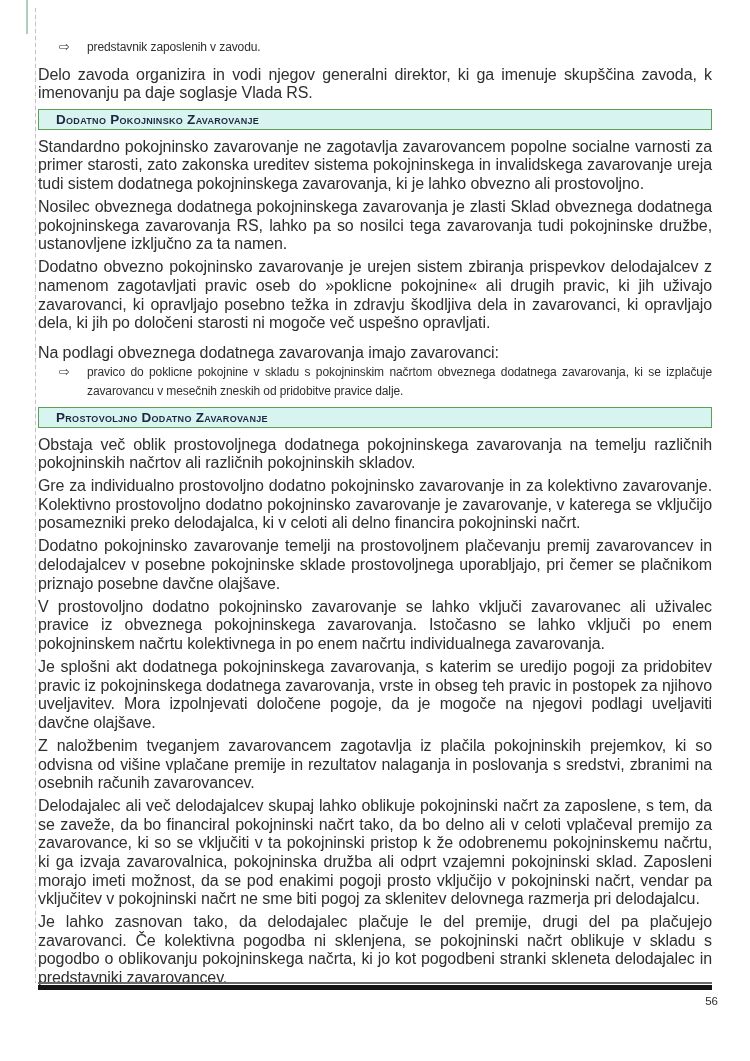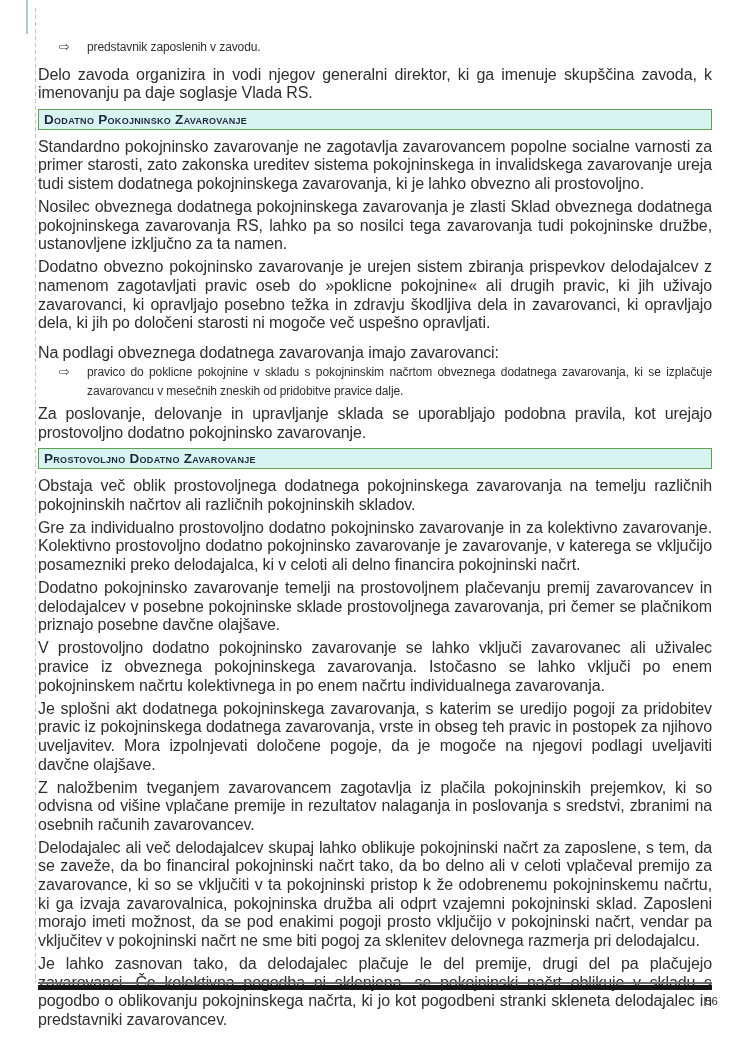--- a/index.html
+++ b/index.html
@@ -41,21 +41,21 @@
     letter-spacing:-0.1px;
     text-align:justify;
   }
   .intro-gap{margin-bottom:9px;}
   .sec-header{
     margin:6px 0 8px 0;
     height:19px;
     line-height:19px;
     background:var(--heading-bg,#d7f4f0);
     border:1px solid var(--heading-border,#5fa052);
-    padding-left:5px;
+    padding-left:17px;
     font-weight:bold;
     font-variant:small-caps;
     font-size:13.5px;
     letter-spacing:0.3px;
     color:var(--heading-text,#1e2740);
   }
   
   .artifact-line{
     position:absolute;left:35px;top:8px;width:1px;height:975px;
     background:repeating-linear-gradient(to bottom,
@@ -93,26 +93,25 @@
 
   <div class="sec-header">Dodatno Pokojninsko Zavarovanje</div>
   <p class="body-par">Standardno pokojninsko zavarovanje ne zagotavlja zavarovancem popolne socialne varnosti za primer starosti, zato zakonska ureditev sistema pokojninskega in invalidskega zavarovanje ureja tudi sistem dodatnega pokojninskega zavarovanja, ki je lahko obvezno ali prostovoljno.</p>
   <p class="body-par">Nosilec obveznega dodatnega pokojninskega zavarovanja je zlasti Sklad obveznega dodatnega pokojninskega zavarovanja RS, lahko pa so nosilci tega zavarovanja tudi pokojninske družbe, ustanovljene izključno za ta namen.</p>
   <p class="body-par">Dodatno obvezno pokojninsko zavarovanje je urejen sistem zbiranja prispevkov delodajalcev z namenom zagotavljati pravic oseb do »poklicne pokojnine« ali drugih pravic, ki jih uživajo zavarovanci, ki opravljajo posebno težka in zdravju škodljiva dela in zavarovanci, ki opravljajo dela, ki jih po določeni starosti ni mogoče več uspešno opravljati.</p>
   <p class="body-par tight">Na podlagi obveznega dodatnega zavarovanja imajo zavarovanci:</p>
   <div class="bullet-row">
     <span class="arrow">⇨</span>
     <span class="btext">pravico do poklicne pokojnine v skladu s pokojninskim načrtom obveznega dodatnega zavarovanja, ki se izplačuje zavarovancu v mesečnih zneskih od pridobitve pravice dalje.</span>
   </div>
-  <p class="body-par">Za poslovanje, delovanje in upravljanje sklada se uporabljajo podobna pravila, kot urejajo prostovoljno dodatno pokojninsko zavarovanje.</p>
 
   <div class="sec-header">Prostovoljno Dodatno Zavarovanje</div>
   <p class="body-par">Obstaja več oblik prostovoljnega dodatnega pokojninskega zavarovanja na temelju različnih pokojninskih načrtov ali različnih pokojninskih skladov.</p>
   <p class="body-par">Gre za individualno prostovoljno dodatno pokojninsko zavarovanje in za kolektivno zavarovanje. Kolektivno prostovoljno dodatno pokojninsko zavarovanje je zavarovanje, v katerega se vključijo posamezniki preko delodajalca, ki v celoti ali delno financira pokojninski načrt.</p>
-  <p class="body-par">Dodatno pokojninsko zavarovanje temelji na prostovoljnem plačevanju premij zavarovancev in delodajalcev v posebne pokojninske sklade prostovoljnega zavarovanja, pri čemer se plačnikom priznajo posebne davčne olajšave.</p>
+  <p class="body-par">Dodatno pokojninsko zavarovanje temelji na prostovoljnem plačevanju premij zavarovancev in delodajalcev v posebne pokojninske sklade prostovoljnega uporabljajo, pri čemer se plačnikom priznajo posebne davčne olajšave.</p>
   <p class="body-par">V prostovoljno dodatno pokojninsko zavarovanje se lahko vključi zavarovanec ali uživalec pravice iz obveznega pokojninskega zavarovanja. Istočasno se lahko vključi po enem pokojninskem načrtu kolektivnega in po enem načrtu individualnega zavarovanja.</p>
 
   <p class="body-par">Je splošni akt dodatnega pokojninskega zavarovanja, s katerim se uredijo pogoji za pridobitev pravic iz pokojninskega dodatnega zavarovanja, vrste in obseg teh pravic in postopek za njihovo uveljavitev. Mora izpolnjevati določene pogoje, da je mogoče na njegovi podlagi uveljaviti davčne olajšave.</p>
   <p class="body-par">Z naložbenim tveganjem zavarovancem zagotavlja iz plačila pokojninskih prejemkov, ki so odvisna od višine vplačane premije in rezultatov nalaganja in poslovanja s sredstvi, zbranimi na osebnih računih zavarovancev.</p>
 
   <p class="body-par">Delodajalec ali več delodajalcev skupaj lahko oblikuje pokojninski načrt za zaposlene, s tem, da se zaveže, da bo financiral pokojninski načrt tako, da bo delno ali v celoti vplačeval premijo za zavarovance, ki so se vključiti v ta pokojninski pristop k že odobrenemu pokojninskemu načrtu, ki ga izvaja zavarovalnica, pokojninska družba ali odprt vzajemni pokojninski sklad. Zaposleni morajo imeti možnost, da se pod enakimi pogoji prosto vključijo v pokojninski načrt, vendar pa vključitev v pokojninski načrt ne sme biti pogoj za sklenitev delovnega razmerja pri delodajalcu.</p>
   <p class="body-par">Je lahko zasnovan tako, da delodajalec plačuje le del premije, drugi del pa plačujejo zavarovanci. Če kolektivna pogodba ni sklenjena, se pokojninski načrt oblikuje v skladu s pogodbo o oblikovanju pokojninskega načrta, ki jo kot pogodbeni stranki skleneta delodajalec in predstavniki zavarovancev.</p>
 
 </div>
 

